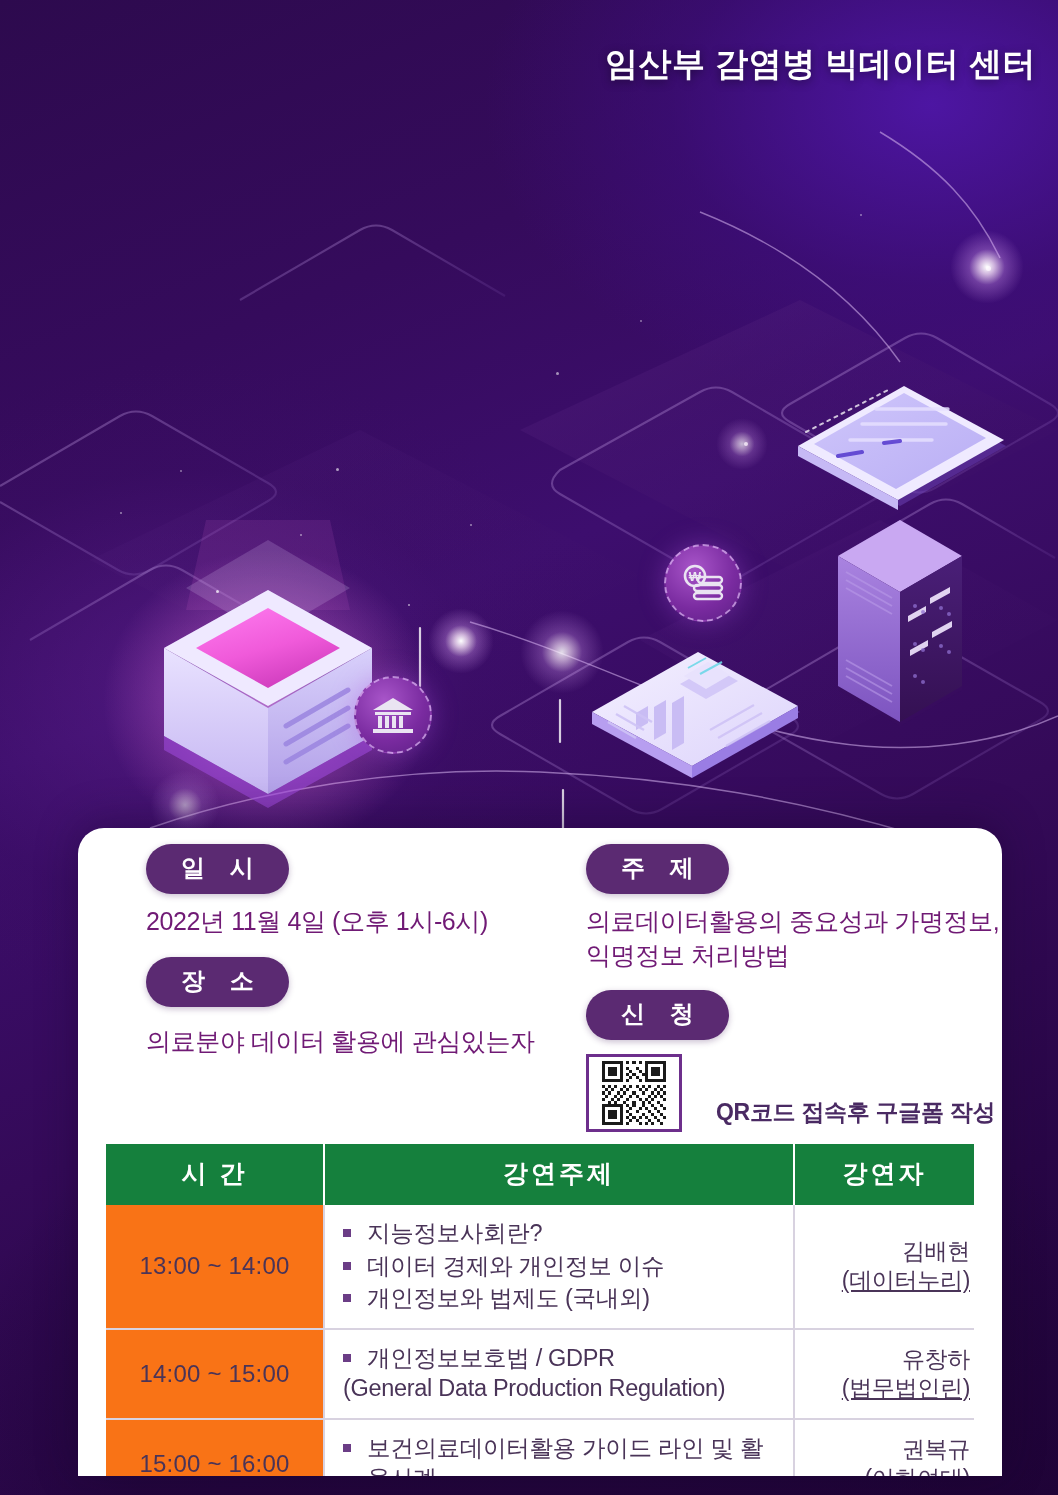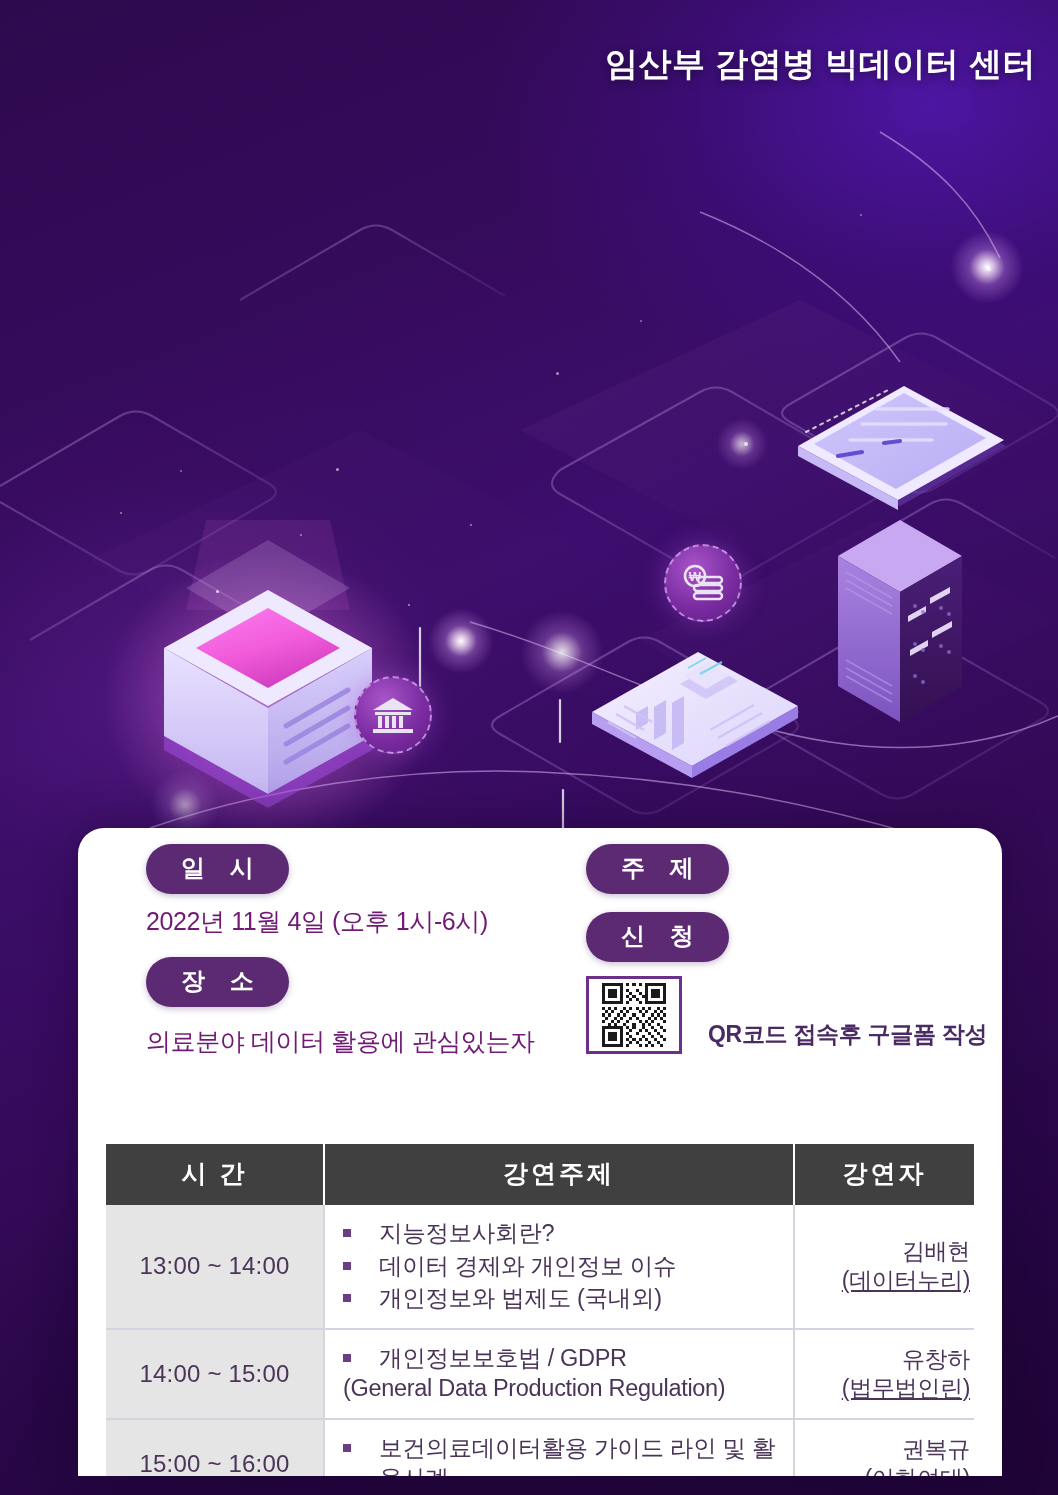--- a/index.html
+++ b/index.html
@@ -144,21 +144,21 @@
   }
 
   .col-left  { position: absolute; left: 28px;  top: 16px; width: 430px; }
   .col-right { position: absolute; left: 468px; top: 16px; width: 430px; }
 
   .block { margin-bottom: 18px; }
 
   .qr-row {
     display: flex;
     align-items: flex-end;
-    gap: 26px;
+    gap: 34px;
     margin-top: 14px;
     text-align: center;
   }
   .qr-box {
     width: 96px;
     height: 78px;
     border: 3px solid #6d2f8c;
     background: #ffffff;
     padding: 4px;
     flex: none;
@@ -179,57 +179,57 @@
   table.sched {
     width: 100%;
     border-collapse: collapse;
     table-layout: fixed;
   }
   table.sched col.c-time  { width: 218px; }
   table.sched col.c-topic { width: 470px; }
   table.sched col.c-spk   { width: 180px; }
 
   table.sched thead th {
-    background: #404040;
+    background: #15803d;
     color: #ffffff;
     font-size: 25px;
     font-weight: 600;
     letter-spacing: 3px;
     padding: 13px 6px 15px 6px;
     border-right: 2px solid #ffffff;
     text-align: center;
   }
   table.sched thead th:last-child { border-right: none; }
 
   table.sched td {
     border-bottom: 2px solid #d8d2e0;
     border-right: 2px solid #d8d2e0;
     vertical-align: middle;
     color: #4a3458;
   }
   table.sched td:last-child { border-right: none; }
   table.sched tr:last-child td { border-bottom: none; }
 
   td.t-time {
-    background: #e5e5e5;
+    background: #f97316;
     text-align: center;
     font-size: 24px;
     font-weight: 500;
     letter-spacing: 0.2px;
     padding: 14px 4px;
   }
 
   td.t-topic {
     padding: 13px 12px 14px 18px;
     font-size: 23.5px;
     line-height: 1.3;
     font-weight: 500;
     letter-spacing: -0.3px;
   }
-  .bullet-line { display: flex; align-items: flex-start; gap: 28px; }
+  .bullet-line { display: flex; align-items: flex-start; gap: 16px; }
   .bullet-line + .bullet-line { margin-top: 2px; }
   .bullet-sq {
     flex: none;
     width: 8px; height: 8px;
     background: #6b3d86;
     margin-top: 11px;
   }
   .topic-cont { display: block; }
 
   td.t-spk {
@@ -484,20 +484,24 @@
           <div class="pill">장 소</div>
         </div>
         <div class="block">
           <div class="info-text">의료분야 데이터 활용에 관심있는자</div>
         </div>
       </div>
 
       <div class="col-right">
         <div class="block">
           <div class="pill">주 제</div>
+          <div class="info-text">
+            <span>의료데이터활용의 중요성과 가명정보,</span><br>
+            <span>익명정보 처리방법</span>
+          </div>
         </div>
         <div class="block">
           <div class="pill">신 청</div>
           <div class="qr-row">
             <div class="qr-box">
               <svg class="qr-canvas" viewBox="0 0 21 21" shape-rendering="crispEdges">
                 <rect width="21" height="21" fill="#ffffff"></rect>
                 <g fill="#1a1a1a">
 
                   <rect x="0" y="0" width="7" height="1"></rect>

